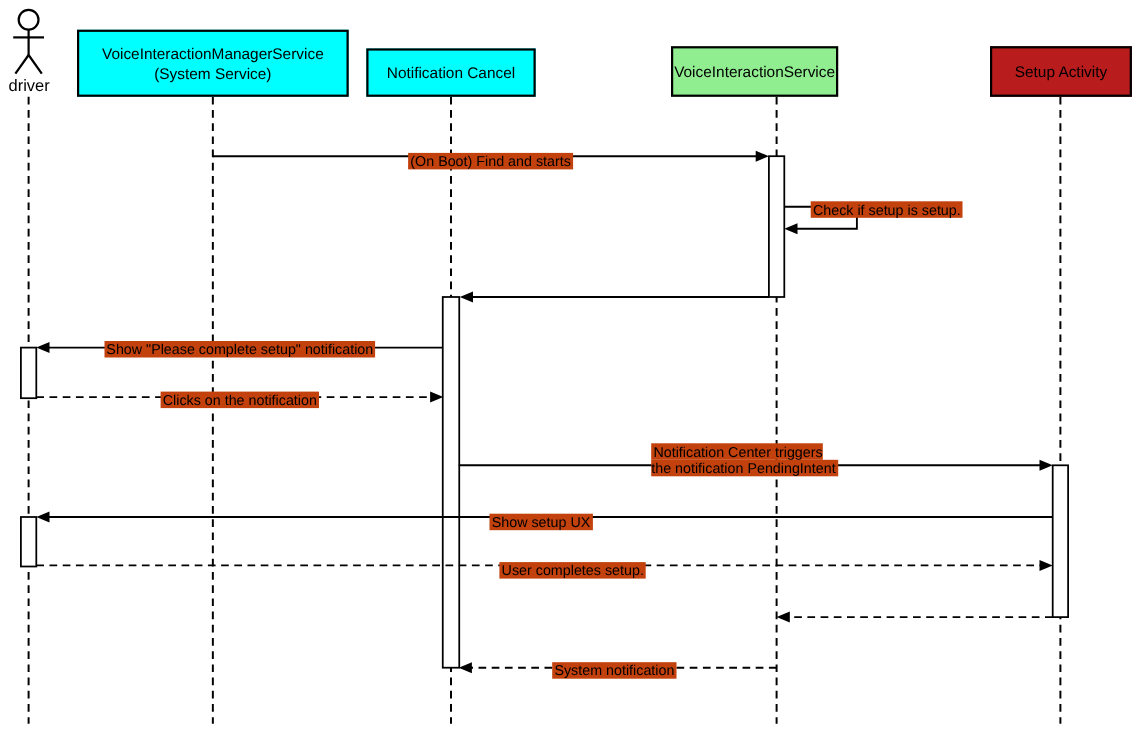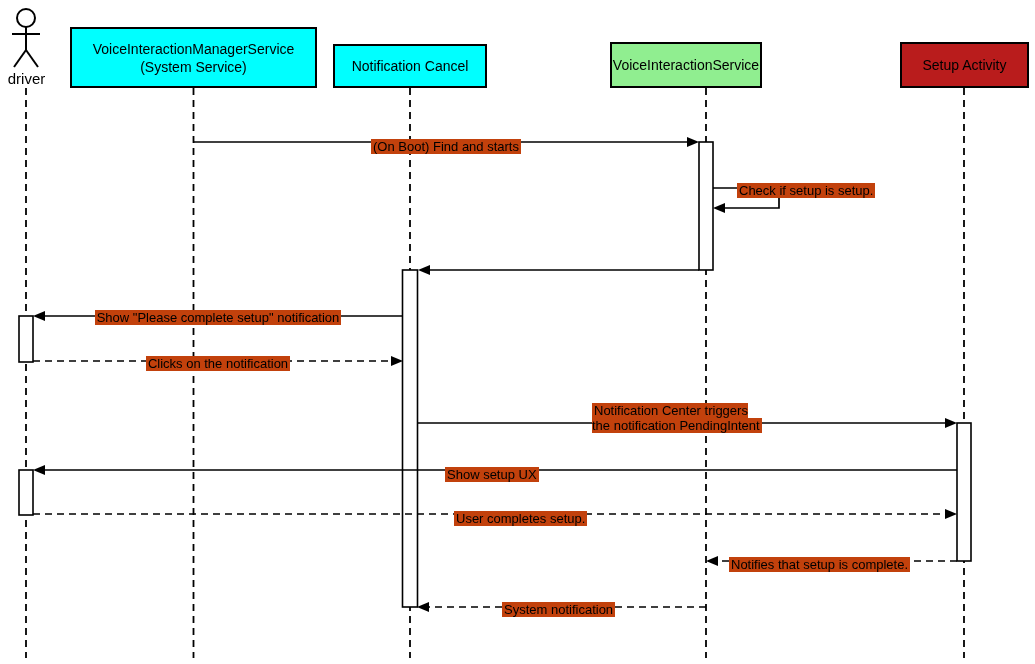--- a/index.html
+++ b/index.html
@@ -103,18 +103,16 @@
     <span>Show "Please complete setup" notification</span></div>
   <div class="mlabel center" style="left:33px; top:340px; width:370px;">
     <span>Clicks on the notification</span></div>
   <div class="mlabel tight" style="left:592px; top:387px;">
     <span>Notification Center triggers
 the notification PendingIntent</span></div>
   <div class="mlabel" style="left:445px; top:451px;">
     <span>Show setup UX</span></div>
   <div class="mlabel" style="left:422px; top:495px;margin-left:32px;">
     <span>User completes setup.</span></div>
-  <div class="mlabel" style="left:729px; top:541px;">
-    <span>Notifies that setup is complete.</span></div>
   <div class="mlabel" style="left:502px; top:586px;">
     <span>System notification</span></div>
 
 </div>
 
 </body></html>

